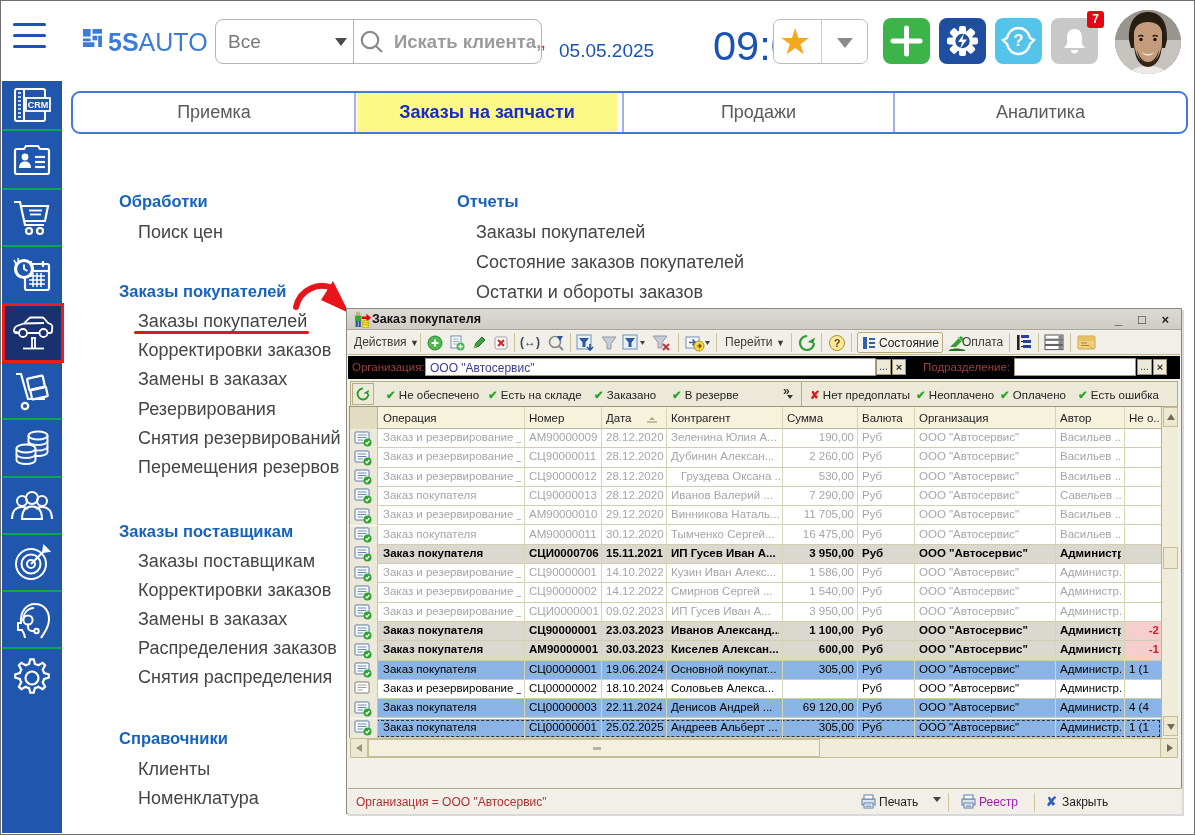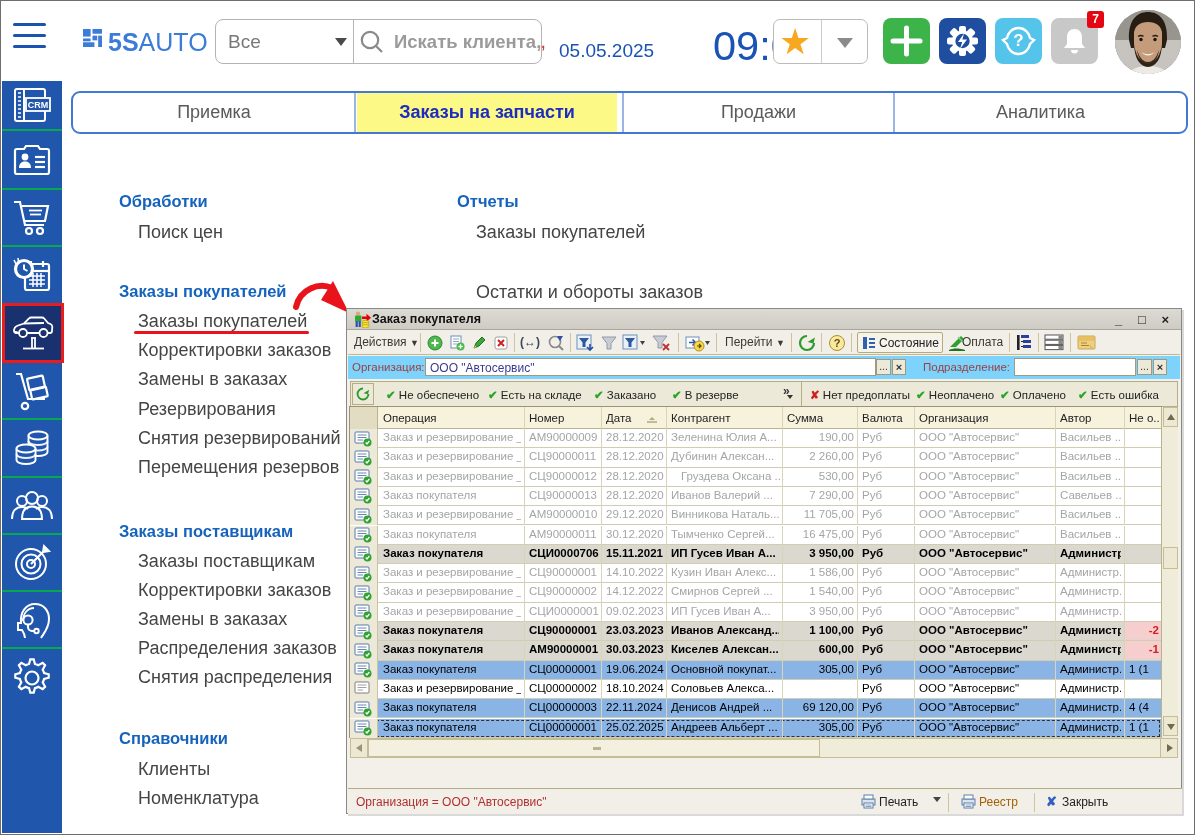--- a/index.html
+++ b/index.html
@@ -45,21 +45,21 @@
 .redline { position:absolute; left:133px; top:330px; width:175px; height:3px; background:#e8131b; border-radius:2px; }
 
 
 .win { position:absolute; left:345px; top:307px; width:836px; height:506px; background:#f2f0e9; border:1px solid #8a8a83; box-shadow:2px 2px 0 rgba(0,0,0,0.15); }
 .titlebar { position:absolute; left:0; top:0; width:100%; height:21px; background:linear-gradient(#dcdad4,#cfccc4); border-bottom:1px solid #a8a69e; }
 .titletxt { position:absolute; left:25px; top:3px; font-size:12.5px; font-weight:bold; color:#111; }
 .wbtns { position:absolute; right:6px; top:3px; font-size:13px; font-weight:bold; color:#222; letter-spacing:6px; }
 .toolbar { position:absolute; left:1px; top:22px; width:832px; height:24px; background:#f1efe8; border-bottom:1px solid #c0ba92; }
 .tbtxt { position:absolute; top:4px; font-size:12px; color:#3a3a30; }
 .tsep { position:absolute; top:2px; width:1px; height:19px; background:#cdc49c; }
-.orgrow { position:absolute; left:1px; top:47px; width:832px; height:23px; background:#7dd3fc; }
+.orgrow { position:absolute; left:1px; top:47px; width:832px; height:23px; background:#000000; }
 .lbl { position:absolute; top:5px; font-size:11.5px; color:#9c4040; white-space:nowrap; }
 .inp { position:absolute; top:2px; height:18px; background:#fff; border:1px solid #9e9a84; font-size:12px; color:#3a3a90; }
 .filterrow { position:absolute; left:3px; top:72px; width:828px; height:26px; background:#ece9d8; border:1px solid #b5ae85; }
 .chk { font-size:11.5px; color:#222; }
 .grnchk { color:#2aa52a; font-weight:bold; }
 .tblhead { position:absolute; left:3px; top:98px; width:811px; height:22px; background:#f6f2dc; border-bottom:1px solid #b9b394; }
 .th { position:absolute; top:5px; font-size:11.5px; color:#222; }
 .rows { position:absolute; left:3px; top:120px; width:811px; height:309px; background:#fff; }
 .row { position:absolute; left:0; width:811px; height:19.3px; font-size:11.5px; }
 .cell { position:absolute; top:2px; white-space:nowrap; overflow:hidden; }
@@ -322,20 +322,21 @@
 <div class="mitem" style="left:137px; top:579px;">Корректировки заказов</div>
 <div class="mitem" style="left:137px; top:608px;">Замены в заказах</div>
 <div class="mitem" style="left:137px; top:637px;">Распределения заказов</div>
 <div class="mitem" style="left:137px; top:666px;">Снятия распределения</div>
 <div class="mhead" style="left:118px; top:728px;">Справочники</div>
 <div class="mitem" style="left:137px; top:758px;">Клиенты</div>
 <div class="mitem" style="left:137px; top:787px;">Номенклатура</div>
 
 <div class="mhead" style="left:456px; top:191px;">Отчеты</div>
 <div class="mitem" style="left:475px; top:221px;">Заказы покупателей</div>
+<div class="mitem" style="left:475px; top:251px;">Состояние заказов покупателей</div>
 <div class="mitem" style="left:475px; top:281px;">Остатки и обороты заказов</div>
 
 <div class="redline"></div>
 <svg class="abs" style="left:288px; top:278px;" width="75" height="45" viewBox="0 0 75 45">
   <path d="M7 28 C11 10 30 3 43 9" fill="none" stroke="#e8131b" stroke-width="6" stroke-linecap="round"></path>
   <path d="M44 2 L60 34 L32 21 Z" fill="#e8131b"></path>
 </svg>
 
 <div class="win">
   <div class="titlebar">
@@ -1005,20 +1006,20 @@
     <div style="position:absolute;left:531px;top:6px;font-size:12px;color:#222;">Печать</div>
     <div style="position:absolute;left:585px;top:8px;width:0;height:0;border-left:4px solid transparent;border-right:4px solid transparent;border-top:5px solid #444;"></div>
     <div class="tsep" style="left:600px;top:4px;"></div>
     <svg style="position:absolute;left:612px;top:4px" width="17" height="16" viewBox="0 0 17 16">
           <rect x="2" y="6" width="13" height="6" fill="#d8e4f0" stroke="#6080a8"></rect>
           <rect x="4" y="2" width="9" height="4" fill="#fff" stroke="#6080a8"></rect>
           <rect x="4" y="10" width="9" height="5" fill="#fff" stroke="#6080a8"></rect>
           <line x1="5.5" y1="12" x2="11.5" y2="12" stroke="#88a0c0"></line>
           <line x1="5.5" y1="13.5" x2="11.5" y2="13.5" stroke="#88a0c0"></line>
         </svg>
-    <div style="position:absolute;left:631px;top:6px;font-size:12px;color:#a16207;">Реестр</div>
+    <div style="position:absolute;left:631px;top:6px;font-size:12px;color:#a21caf;">Реестр</div>
     <div class="tsep" style="left:686px;top:4px;"></div>
     <div style="position:absolute;left:698px;top:5px;font-size:13px;font-weight:bold;color:#3060c0;">✘</div>
     <div style="position:absolute;left:714px;top:6px;font-size:12px;color:#222;">Закрыть</div>
   </div>
 </div>
 
 </div>
 
 </body></html>

